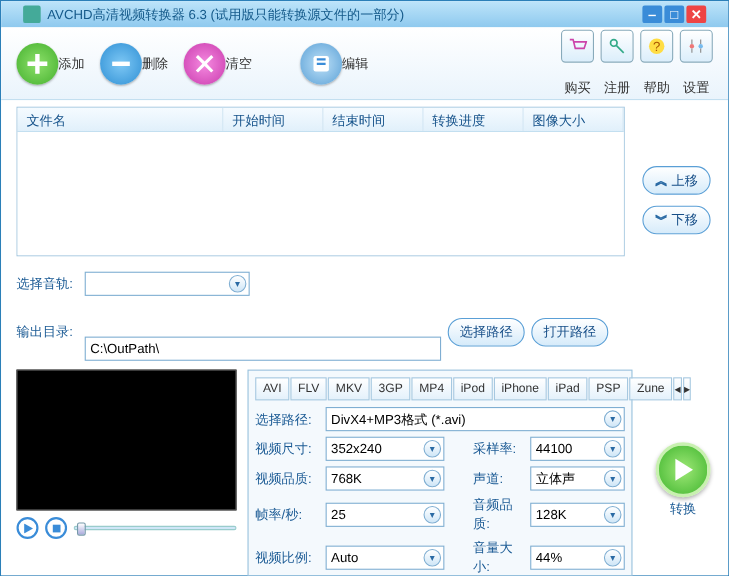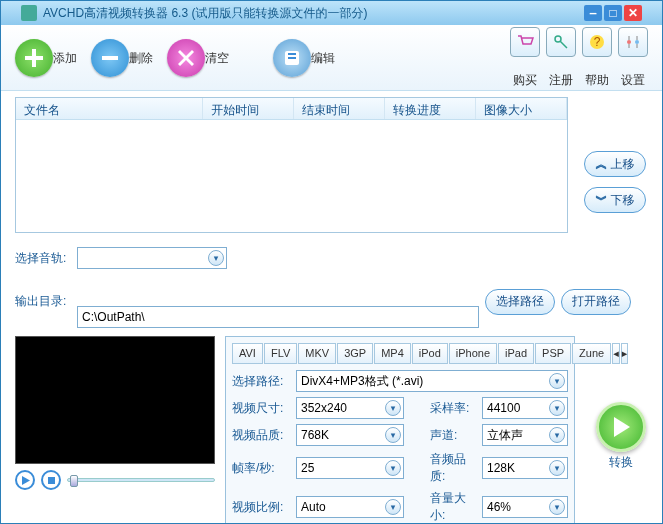--- a/index.html
+++ b/index.html
@@ -188,21 +188,21 @@
   <div class="row">
     <span class="lblc">选择音轨:</span>
     <div class="sel" style="width:150px;flex:none">
           <span></span>
           <div class="dd">▾</div>
         </div>
   </div>
 
   <div class="row">
     <span class="lblc">输出目录:</span>
-    <input class="txt" style="width: 402px; flex: 0 0 auto; margin-top: 31px;" value="C:\OutPath\">
+    <input class="txt" style="width: 324px; flex: 0 0 auto; margin-top: 31px;" value="C:\OutPath\">
     <div class="pillbtn" style="width:70px">
           <span>选择路径</span>
         </div>
     <div class="pillbtn" style="width:70px">
           <span>打开路径</span>
         </div>
   </div>
 
   <div class="lower">
     <div class="preview">
@@ -303,21 +303,21 @@
             <div class="pair">
               <span class="plbl">视频比例:</span>
               <div class="sel">
                 <span>Auto</span>
                 <div class="dd">▾</div>
               </div>
             </div>
             <div class="pair pair2" style="margin-left:auto">
               <span class="plbl" style="width:46px">音量大小:</span>
               <div class="sel">
-                <span>46%</span>
+                <span>44%</span>
                 <div class="dd">▾</div>
               </div>
             </div>
           </div>
 
       <div class="chkrow">
             <input type="checkbox" style="">
             <span>转换完后自动关闭计算机</span>
           </div>
     </div>

